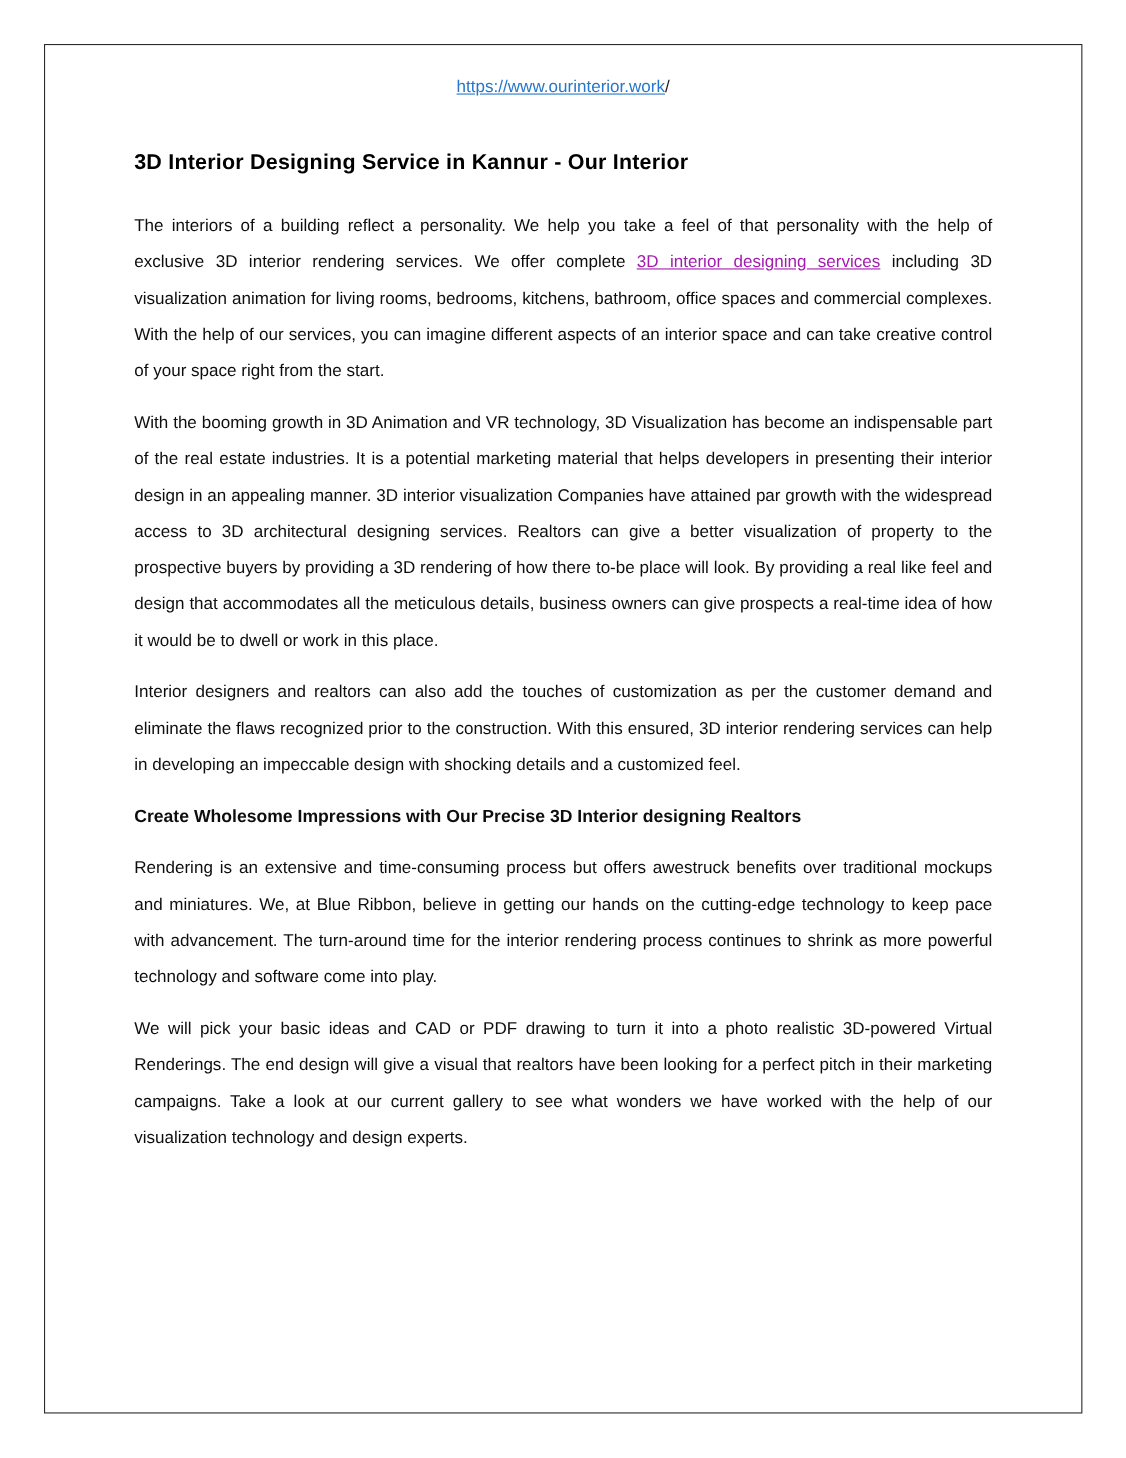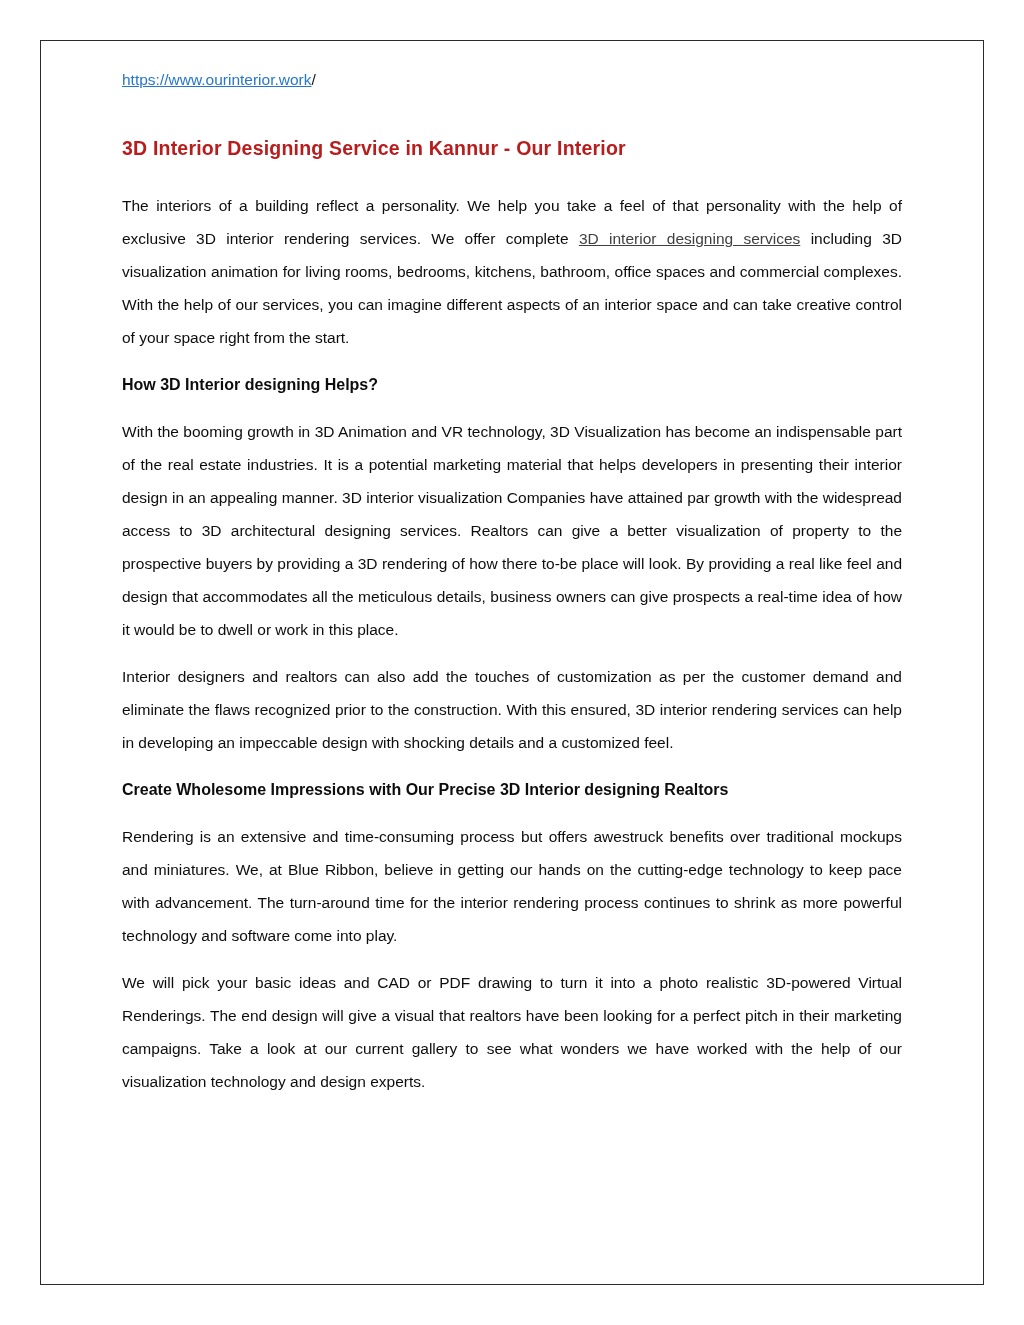--- a/index.html
+++ b/index.html
@@ -17,49 +17,49 @@
     position: absolute;
     left: 40px;
     top: 40px;
     width: 944px;
     height: 1245px;
     background: #ffffff;
     border: 1px solid #2b2b2b;
     padding: 24px 81px 0 81px;
   }
   .url-line {
-    text-align: left;
+    text-align: center;
     font-size: 15.5px;
     line-height: 30px;
     color: #000000;
     white-space: nowrap;
   }
   .url-line a {
     color: #2677c9;
     text-decoration: underline;
     cursor: pointer;
   }
   .url-suffix { color: #1a1a1a; }
   h1.doc-title {
     margin: 39px 0 27px 0;
     font-size: 19.5px;
     line-height: 28px;
     font-weight: bold;
-    color: #b91c1c;
+    color: #000000;
     letter-spacing: 0.2px;
   }
   p.doc-para {
     font-size: 15.5px;
     line-height: 33px;
     color: #0d0d0d;
     text-align: justify;
     margin: 0 0 14px 0;
   }
   p.doc-para a.inline-link {
-    color: #404040;
+    color: #a21caf;
     cursor: pointer;
   }
   h2.doc-heading {
     font-size: 16px;
     line-height: 33px;
     font-weight: bold;
     color: #0d0d0d;
     margin: 0 0 14px 0;
   }
 </style>
@@ -71,21 +71,20 @@
   <div class="url-line">
     <a href="#">https://www.ourinterior.work</a><span class="url-suffix">/</span>
   </div>
 
   <h1 class="doc-title">3D Interior Designing Service in Kannur - Our Interior</h1>
 
   <p class="doc-para">
     <span>The interiors of a building reflect a personality. We help you take a feel of that personality with the help of exclusive 3D interior rendering services. We offer complete </span><a href="#" class="inline-link">3D interior designing services</a><span> including 3D visualization animation for living rooms, bedrooms, kitchens, bathroom, office spaces and commercial complexes. With the help of our services, you can imagine different aspects of an interior space and can take creative control of your space right from the start.</span>
   </p>
 
-  <h2 class="doc-heading">How 3D Interior designing Helps?</h2>
 
   <p class="doc-para">With the booming growth in 3D Animation and VR technology, 3D Visualization has become an indispensable part of the real estate industries. It is a potential marketing material that helps developers in presenting their interior design in an appealing manner. 3D interior visualization Companies have attained par growth with the widespread access to 3D architectural designing services. Realtors can give a better visualization of property to the prospective buyers by providing a 3D rendering of how there to-be place will look. By providing a real like feel and design that accommodates all the meticulous details, business owners can give prospects a real-time idea of how it would be to dwell or work in this place.</p>
 
   <p class="doc-para">Interior designers and realtors can also add the touches of customization as per the customer demand and eliminate the flaws recognized prior to the construction. With this ensured, 3D interior rendering services can help in developing an impeccable design with shocking details and a customized feel.</p>
 
   <h2 class="doc-heading">Create Wholesome Impressions with Our Precise 3D Interior designing Realtors</h2>
 
   <p class="doc-para">Rendering is an extensive and time-consuming process but offers awestruck benefits over traditional mockups and miniatures. We, at Blue Ribbon, believe in getting our hands on the cutting-edge technology to keep pace with advancement. The turn-around time for the interior rendering process continues to shrink as more powerful technology and software come into play.</p>
 
   <p class="doc-para">We will pick your basic ideas and CAD or PDF drawing to turn it into a photo realistic 3D-powered Virtual Renderings. The end design will give a visual that realtors have been looking for a perfect pitch in their marketing campaigns. Take a look at our current gallery to see what wonders we have worked with the help of our visualization technology and design experts.</p>

